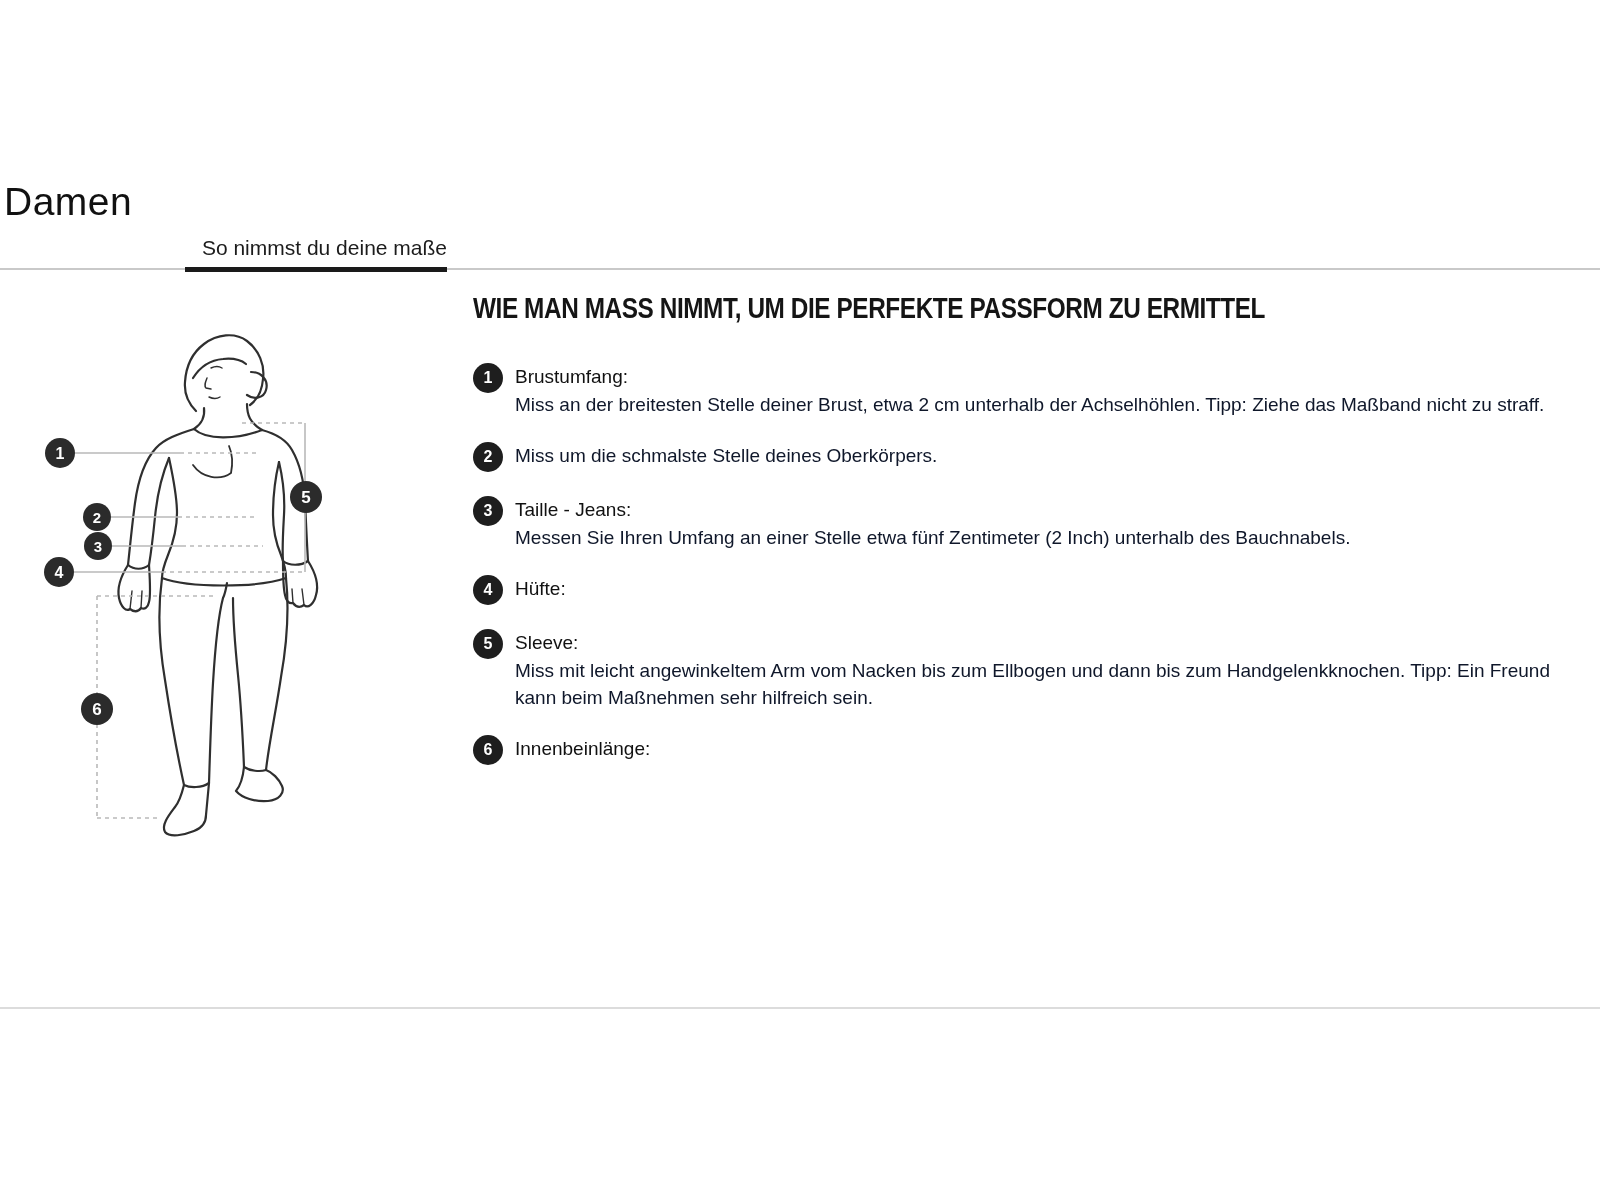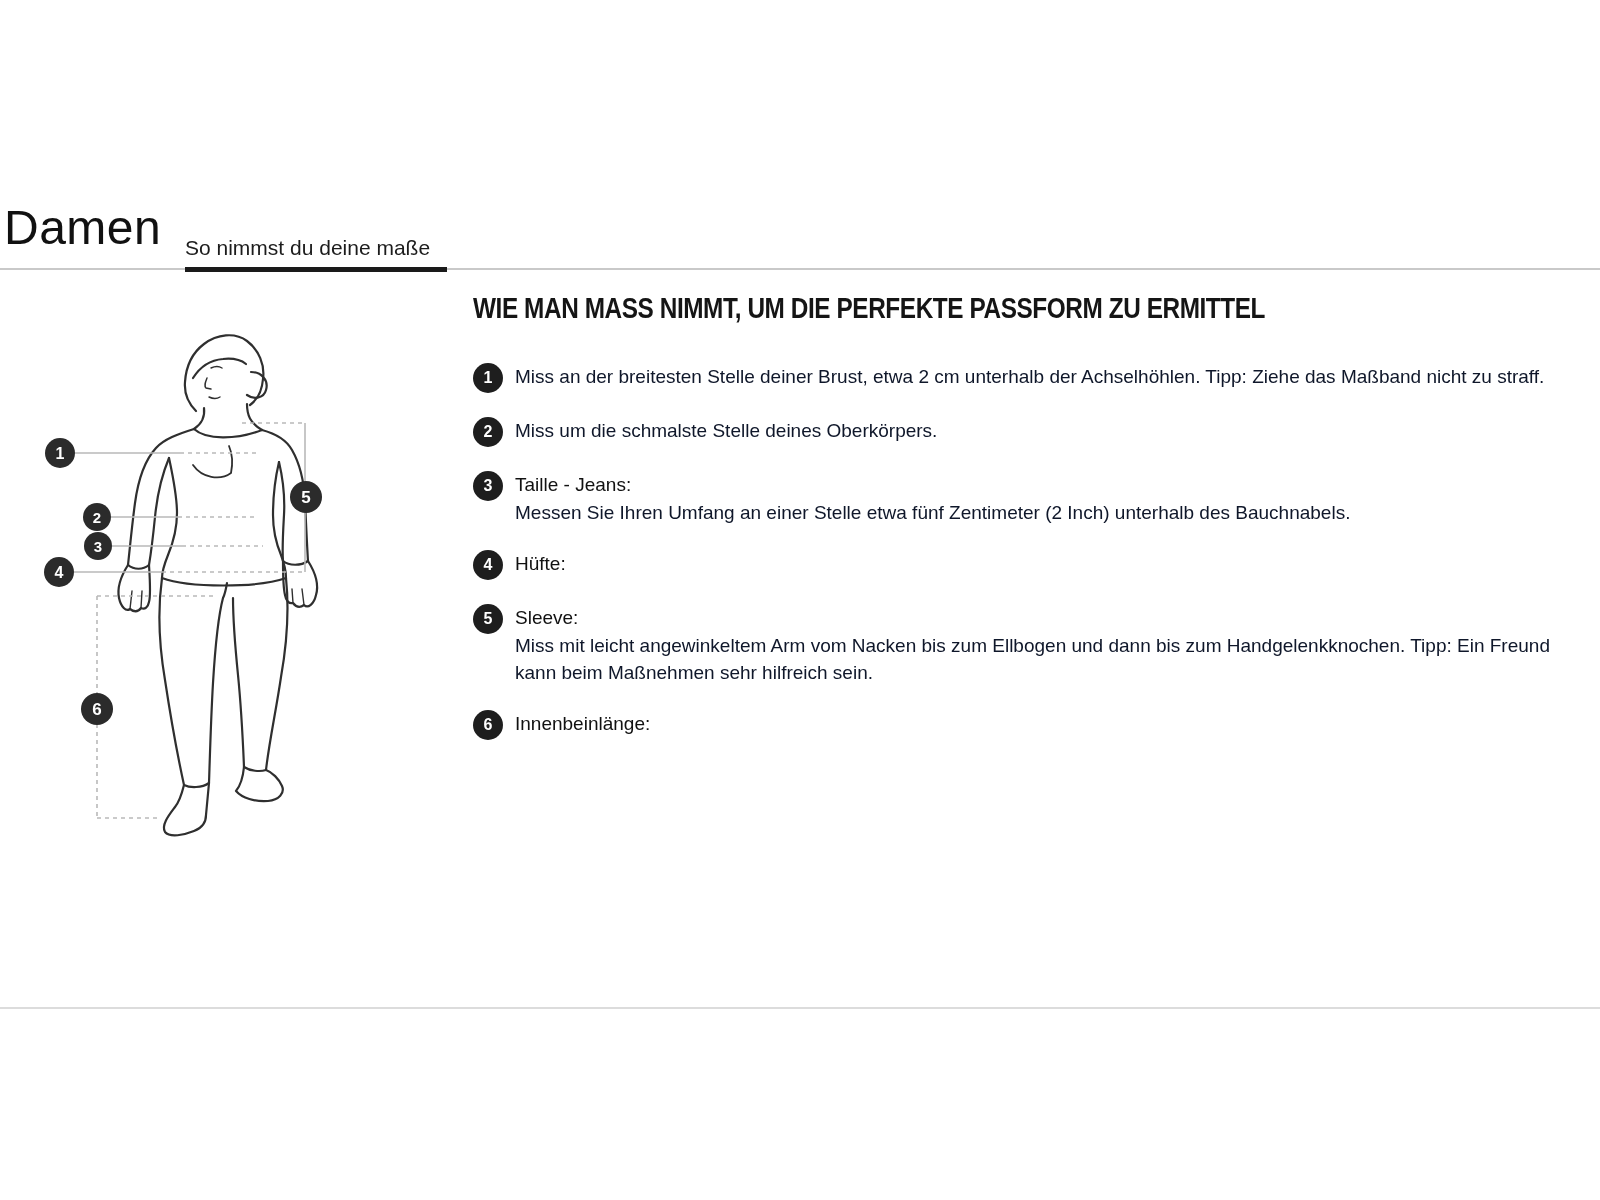--- a/index.html
+++ b/index.html
@@ -1,26 +1,26 @@
 <!DOCTYPE html>
 <html><head>
 <meta charset="utf-8">
 <style>
   * { margin:0; padding:0; box-sizing:border-box; }
   html,body { width:1600px; height:1200px; background:#ffffff; overflow:hidden;
               font-family:"Liberation Sans", sans-serif; color:#1a1a1a; }
   .page { position:relative; width:1600px; height:1200px; }
 
-  .page-title { position:absolute; left:4px; top:180px; font-size:48px; font-weight:400;
-                color:#111; letter-spacing:0.5px;margin-top:20px; }
+  .page-title { position:absolute; left:4px; top:180px; font-size:39px; font-weight:400;
+                color:#111; letter-spacing:0.5px; }
 
   .tabbar-divider { position:absolute; left:0; top:268px; width:1600px; height:2px;
                     background:#c9c9c9; }
   .tab { position:absolute; left:185px; top:226px; width:262px; height:44px;
-         display:flex; align-items:center; justify-content:flex-start; cursor:pointer; }
+         display:flex; align-items:center; justify-content:flex-end; cursor:pointer; }
   .tab-label { font-size:21px; color:#1c1c1c; }
   .tab-underline { position:absolute; left:0; bottom:-2px; width:100%; height:5px;
                    background:#1a1a1a; }
 
   .bottom-divider { position:absolute; left:0; top:1007px; width:1600px; height:2px;
                     background:#dcdcdc; }
 
   .figure-wrap { position:absolute; left:30px; top:315px; width:320px; height:560px; }
 
   .content { position:absolute; left:473px; top:292px; width:1090px; }
@@ -138,20 +138,21 @@
       </g>
     </svg>
   </div>
 
   <div class="content">
     <div class="heading">WIE MAN MASS NIMMT, UM DIE PERFEKTE PASSFORM ZU ERMITTEL</div>
 
     <div class="item">
       <div class="item-badge">1</div>
       <div class="item-text">
+        <div class="item-title">Brustumfang:</div>
         <div class="item-body">Miss an der breitesten Stelle deiner Brust, etwa 2 cm unterhalb der Achselhöhlen. Tipp: Ziehe das Maßband nicht zu straff.</div>
       </div>
     </div>
 
     <div class="item">
       <div class="item-badge">2</div>
       <div class="item-text">
         <div class="item-body">Miss um die schmalste Stelle deines Oberkörpers.</div>
       </div>
     </div>

